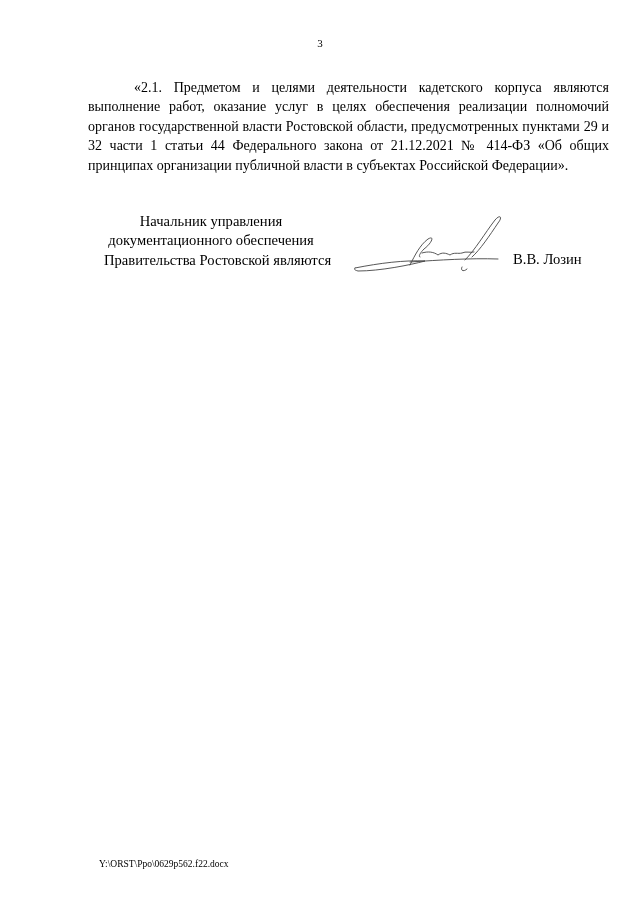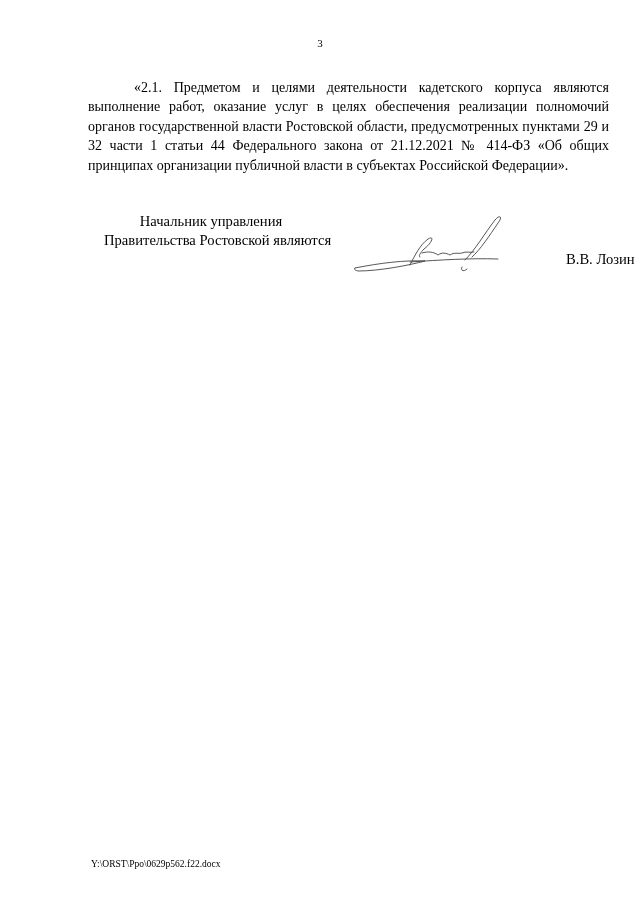--- a/index.html
+++ b/index.html
@@ -7,34 +7,35 @@
            font-family: "Liberation Serif", "DejaVu Serif", serif; color: #000; }
     .page-number { position: absolute; top: 37px; left: 0; width: 100%; text-align: center;
                    font-size: 11px; }
     .body-text { position: absolute; left: 88px; width: 521px; top: 59px;
                  font-size: 14px; line-height: 19.4px; text-align: justify; margin-top: 19px; }
     .body-text p { margin: 0; text-indent: 46px; text-align-last: left; }
     .sig-block { position: absolute; top: 212px; left: 88px; width: 230px; text-align: center;
                  font-size: 14.6px; line-height: 19.4px; }
     .sig-block div { white-space: nowrap; margin-left: 16px; }
     .signature { position: absolute; left: 350px; top: 205px; width: 170px; height: 75px; }
-    .signer-name { position: absolute; top: 251px; left: 566px; font-size: 14.6px; white-space: nowrap; text-align: right; }
-    .footer-path { position: absolute; top: 859px; left: 91px; font-size: 9.5px; white-space: nowrap; }
+    .signer-name { position: absolute; top: 251px; left: 513px; font-size: 14.6px; white-space: nowrap; text-align: right; }
+    .footer-path { position: absolute; top: 859px; left: 99px; font-size: 9.5px; white-space: nowrap; }
   </style>
 </head>
 <body>
 
 <div class="page-number">3</div>
 
 <div class="body-text">
   <p>«2.1. Предметом и целями деятельности кадетского корпуса являются выполнение работ, оказание услуг в целях обеспечения реализации полномочий органов государственной власти Ростовской области, предусмотренных пунктами 29 и 32 части 1 статьи 44 Федерального закона от 21.12.2021 № 414-ФЗ «Об общих принципах организации публичной власти в субъектах Российской Федерации».</p>
 </div>
 
 <div class="sig-block">
   <div>Начальник управления</div>
+  <div>документационного обеспечения</div>
   <div>Правительства Ростовской являются</div>
 </div>
 
 <svg class="signature" viewBox="0 0 170 75">
   <g fill="none" stroke="#444" stroke-width="0.9" stroke-linecap="round">
     <path d="M5 63 C 30 58, 55 55, 75 56 C 60 60, 30 66, 8 66 C 4 65, 4 64, 5 63"></path>
     <path d="M60 60 C 65 50, 70 40, 78 34 C 85 30, 82 38, 74 44 C 70 48, 68 52, 70 52"></path>
     <path d="M72 48 C 78 46, 84 47, 88 50 C 92 47, 96 48, 100 50 C 104 47, 108 49, 112 48 C 116 46, 120 48, 124 47"></path>
     <path d="M115 55 C 125 45, 135 28, 145 15 C 150 9, 153 12, 148 18 C 140 30, 130 45, 122 52"></path>
     <path d="M60 57 C 90 55, 120 53, 148 54"></path>

